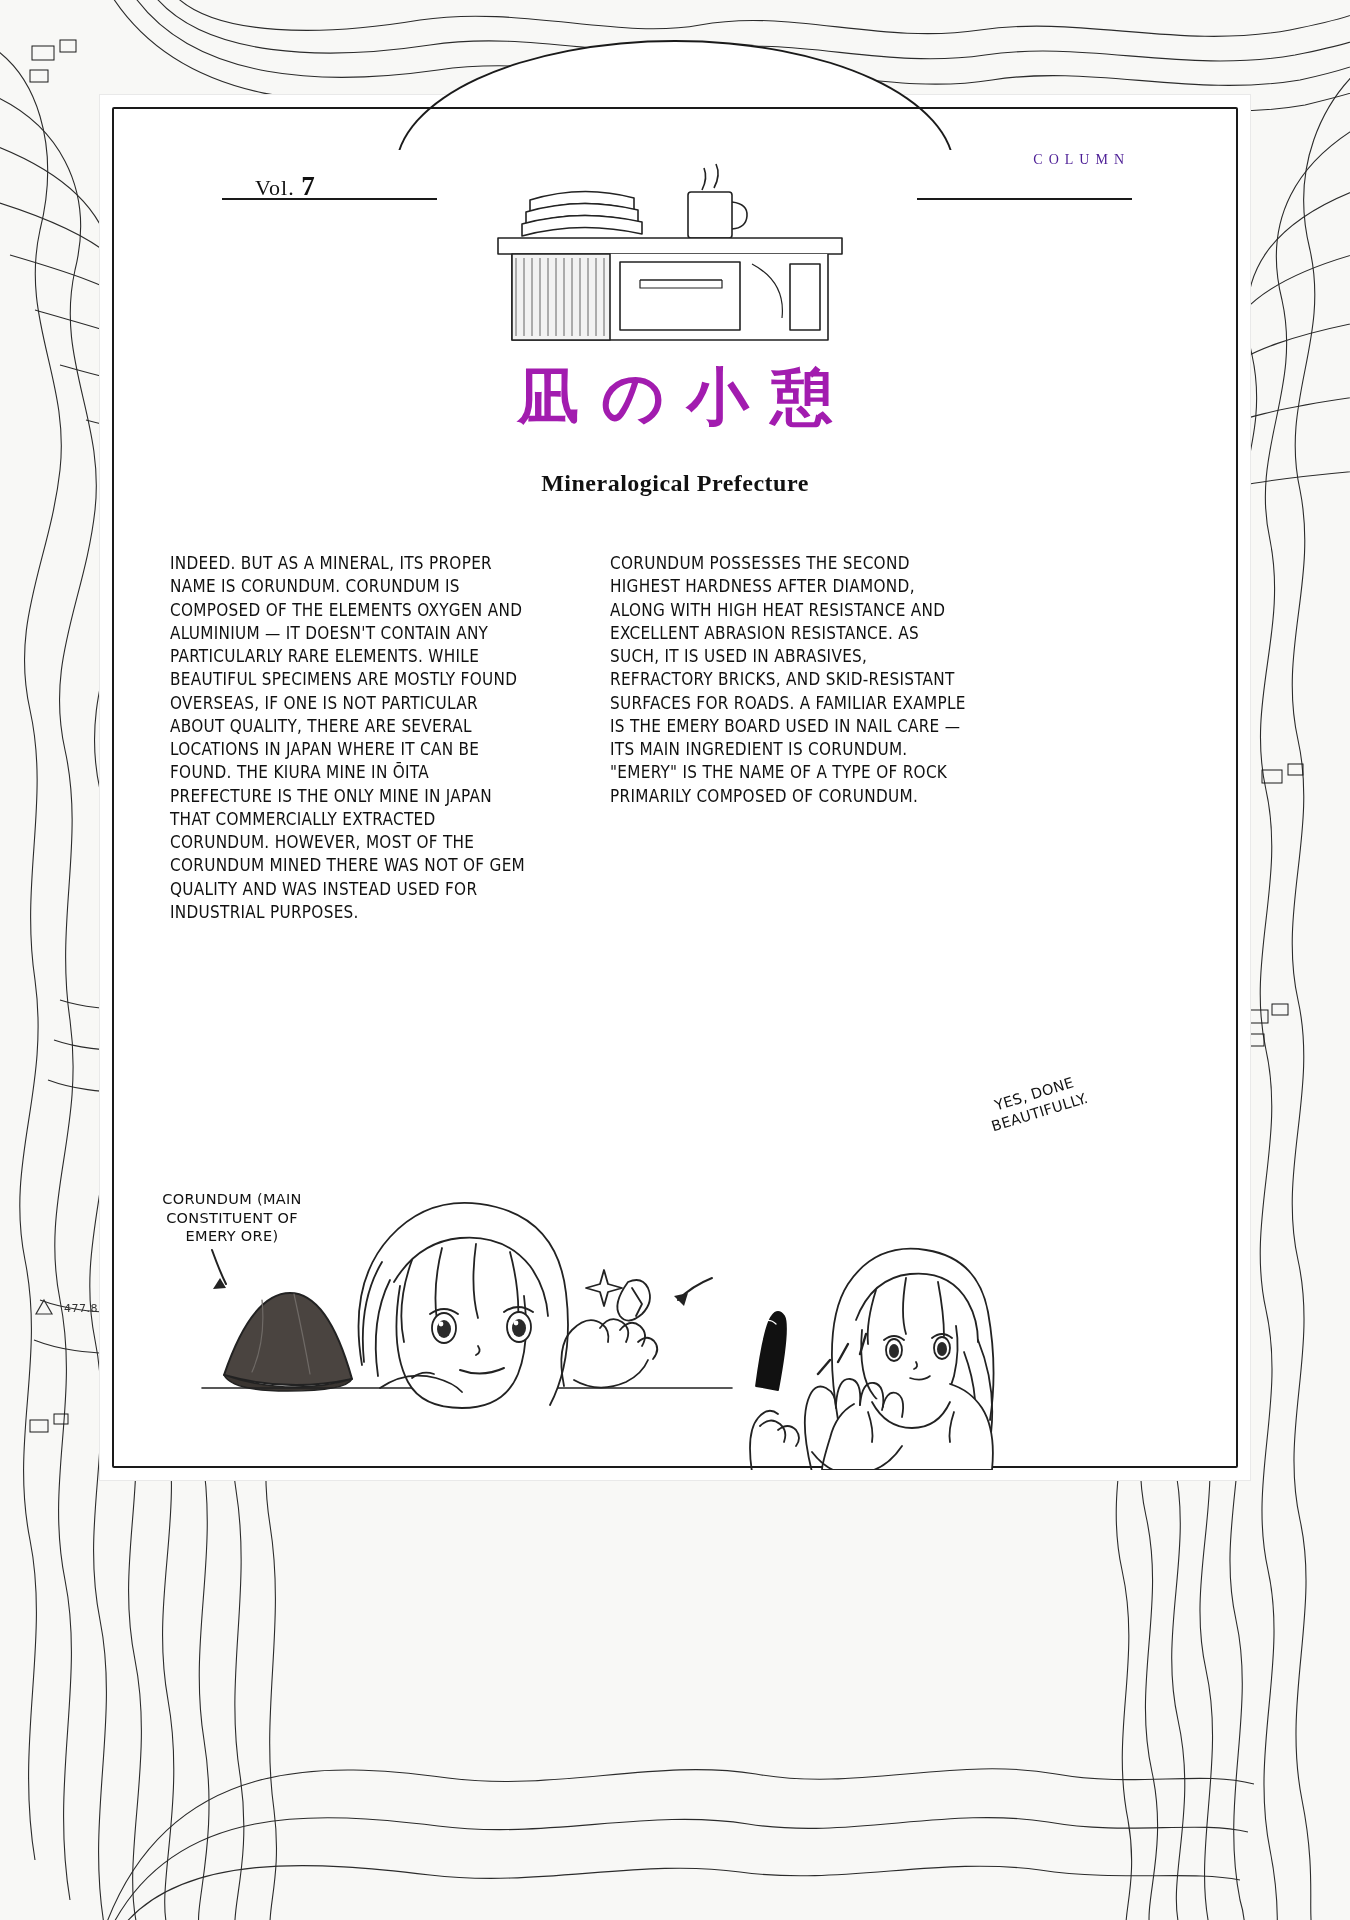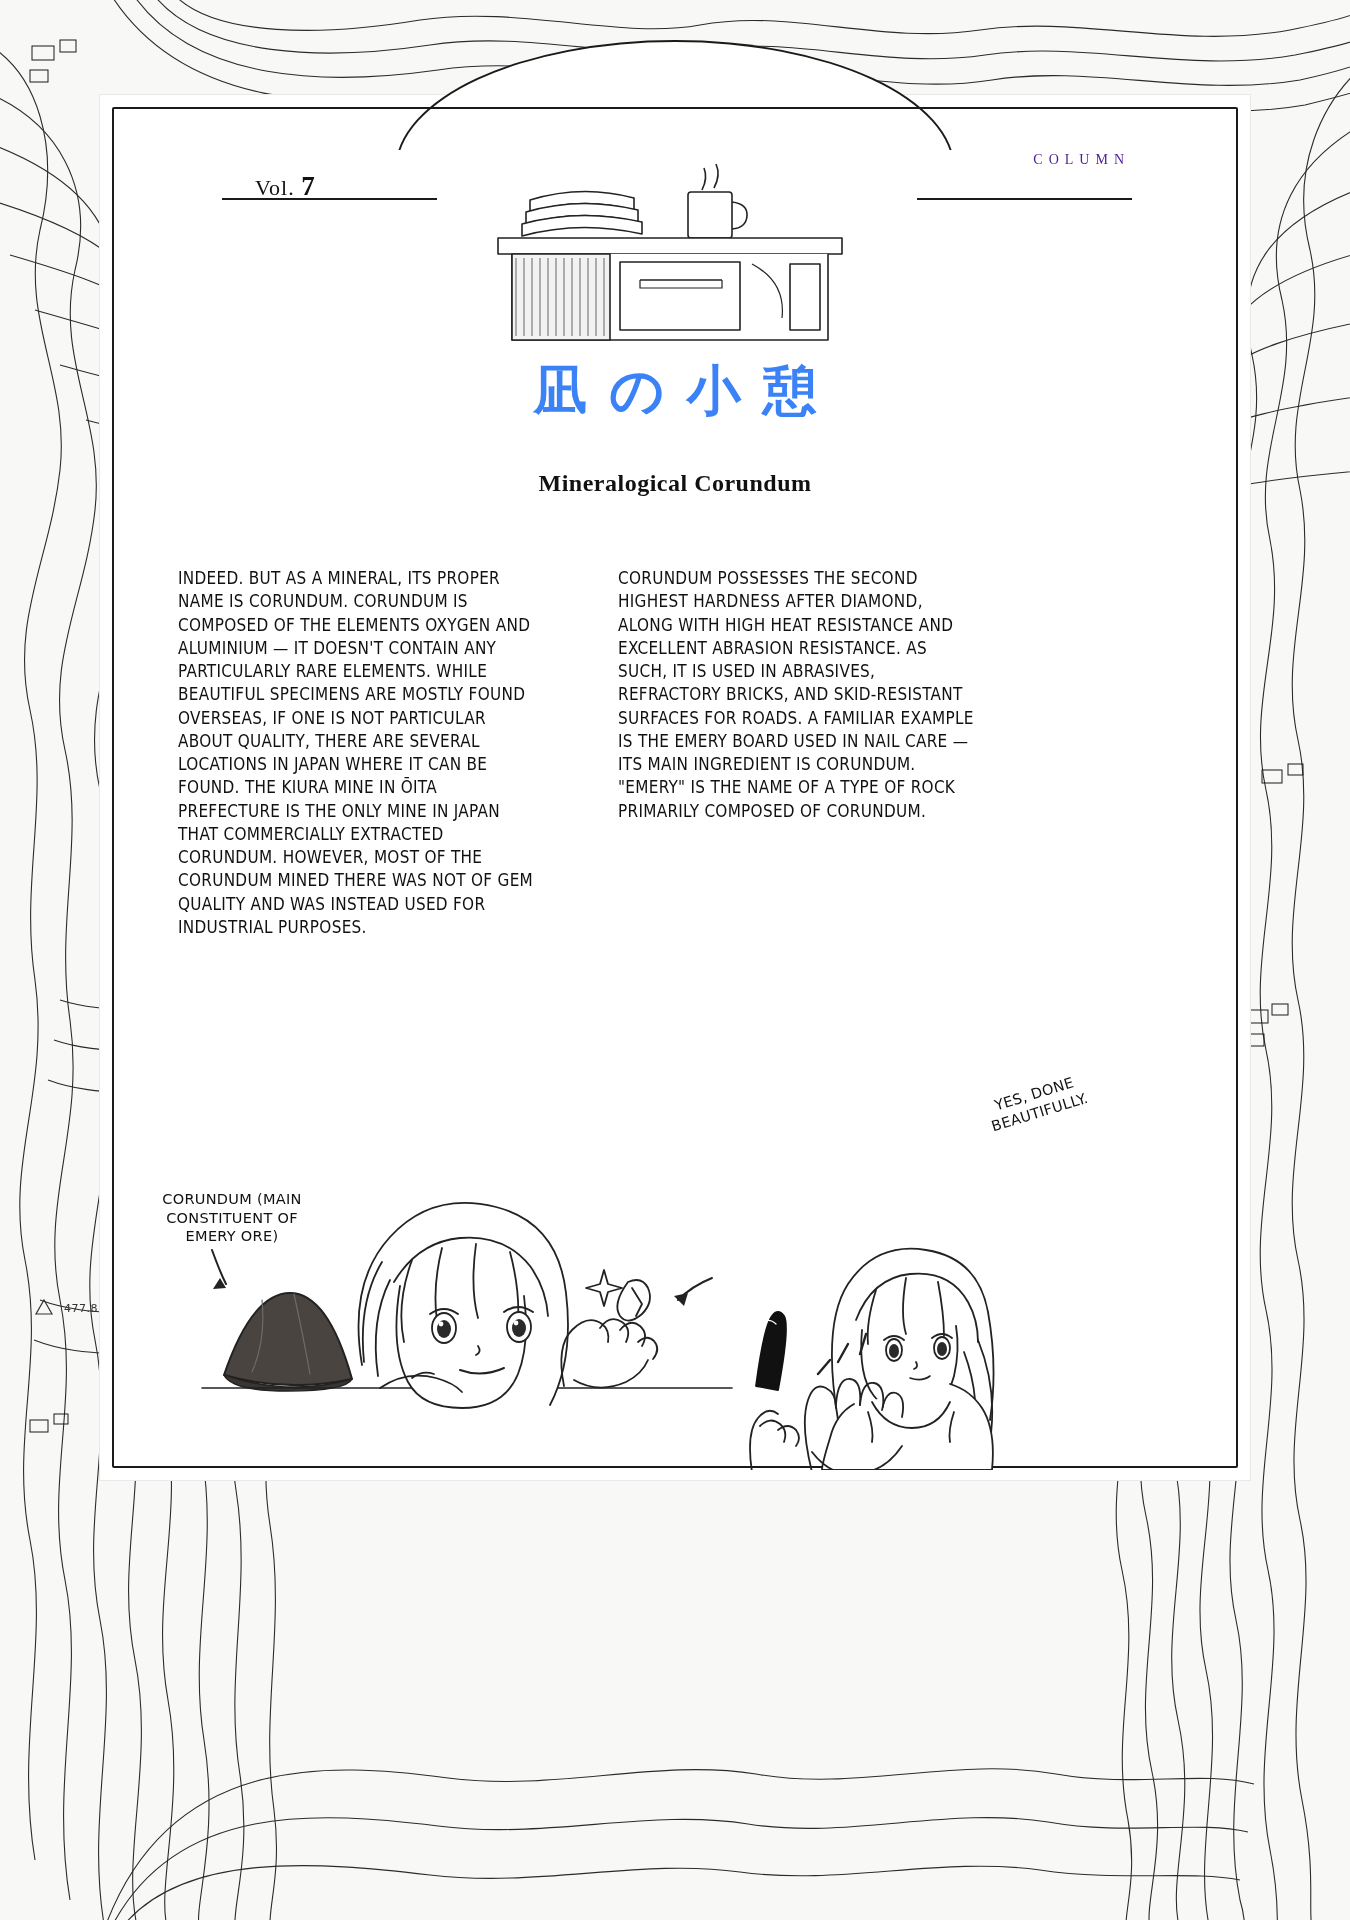--- a/index.html
+++ b/index.html
@@ -71,33 +71,33 @@
     font-size:14px;letter-spacing:6px;color:#4c1d95;
   }
   .hdr-right-rule{
     position:absolute;right:218px;top:198px;width:215px;height:2px;background:#1a1a1a;
   }
 
   
   #title{
     position:absolute;left:0;top:355px;width:1150px;text-align:center;
     font-family:"DejaVu Sans", sans-serif;
-    font-size:54px;font-weight:bold;letter-spacing:22px;color:#3b82f6;
+    font-size:62px;font-weight:bold;letter-spacing:22px;color:#a21caf;
     text-indent:22px;
   }
   #subtitle{
     position:absolute;left:0;top:470px;width:1150px;text-align:center;
     font-family:"Liberation Serif", serif;
     font-size:24px;font-weight:bold;color:#111;letter-spacing:.5px;
   }
 
   
   #cols{
-    position:absolute;left:178px;top:552px;width:810px;
-    display:flex;gap:70px;margin-top:15px;
+    position:absolute;left:170px;top:552px;width:810px;
+    display:flex;gap:70px;
   }
   .col{width:370px;}
   .col p{
     margin:0;
     font-family:"DejaVu Sans", sans-serif;
     font-size:17.5px;
     line-height:1.33;
     letter-spacing:.3px;
     color:#111;
     text-transform:uppercase;
@@ -233,21 +233,21 @@
     <path d="M150 150 L 150 158 L 232 158 L 232 150" stroke-width="1.2"></path>
     <path d="M262 134 q34 18 30 54" stroke-width="1.2"></path>
     <path d="M300 134 L 330 134 L 330 200 L 300 200 Z"></path>
   </g>
   <g stroke="#555" stroke-width="0.9">
     <path d="M26 128 L 26 206 M34 128 L 34 206 M42 128 L 42 206 M50 128 L 50 206 M58 128 L 58 206 M66 128 L 66 206 M74 128 L 74 206 M82 128 L 82 206 M90 128 L 90 206 M98 128 L 98 206 M106 128 L 106 206 M114 128 L 114 206"></path>
   </g>
 </svg>
 
 <div id="title" style="left:100px;">凪の小憩</div>
-<div id="subtitle" style="left:100px;">Mineralogical Corundum</div>
+<div id="subtitle" style="left:100px;">Mineralogical Prefecture</div>
 
 <div id="cols">
   <div class="col">
     <p>Indeed. But as a mineral, its proper name is corundum. Corundum is composed of the elements oxygen and aluminium — it doesn't contain any particularly rare elements. While beautiful specimens are mostly found overseas, if one is not particular about quality, there are several locations in Japan where it can be found. The Kiura Mine in Ōita Prefecture is the only mine in Japan that commercially extracted corundum. However, most of the corundum mined there was not of gem quality and was instead used for industrial purposes.</p>
   </div>
   <div class="col">
     <p>Corundum possesses the second highest hardness after diamond, along with high heat resistance and excellent abrasion resistance. As such, it is used in abrasives, refractory bricks, and skid-resistant surfaces for roads. A familiar example is the emery board used in nail care — its main ingredient is corundum. "Emery" is the name of a type of rock primarily composed of corundum.</p>
   </div>
 </div>
 

